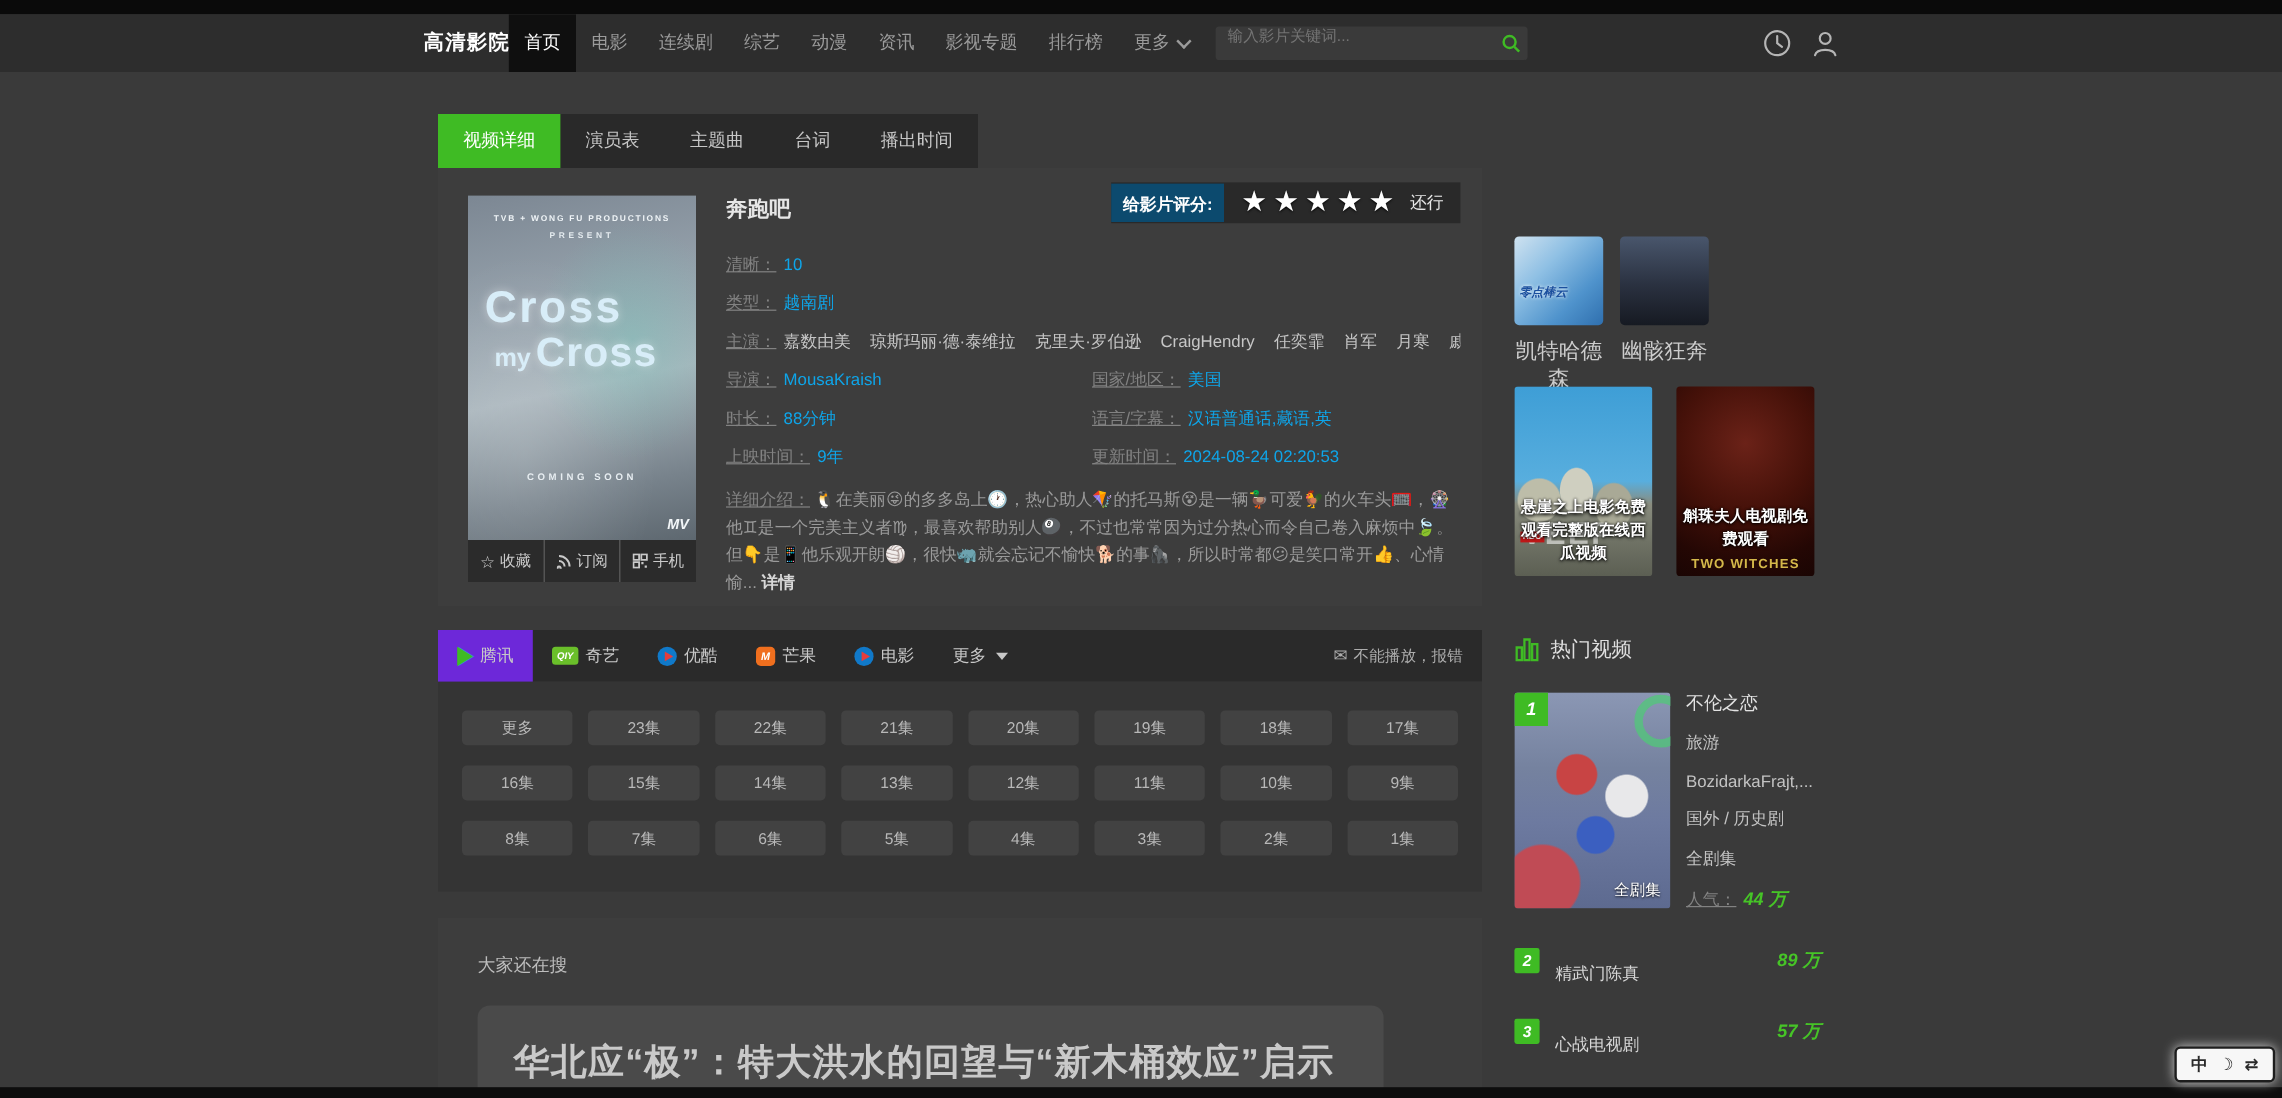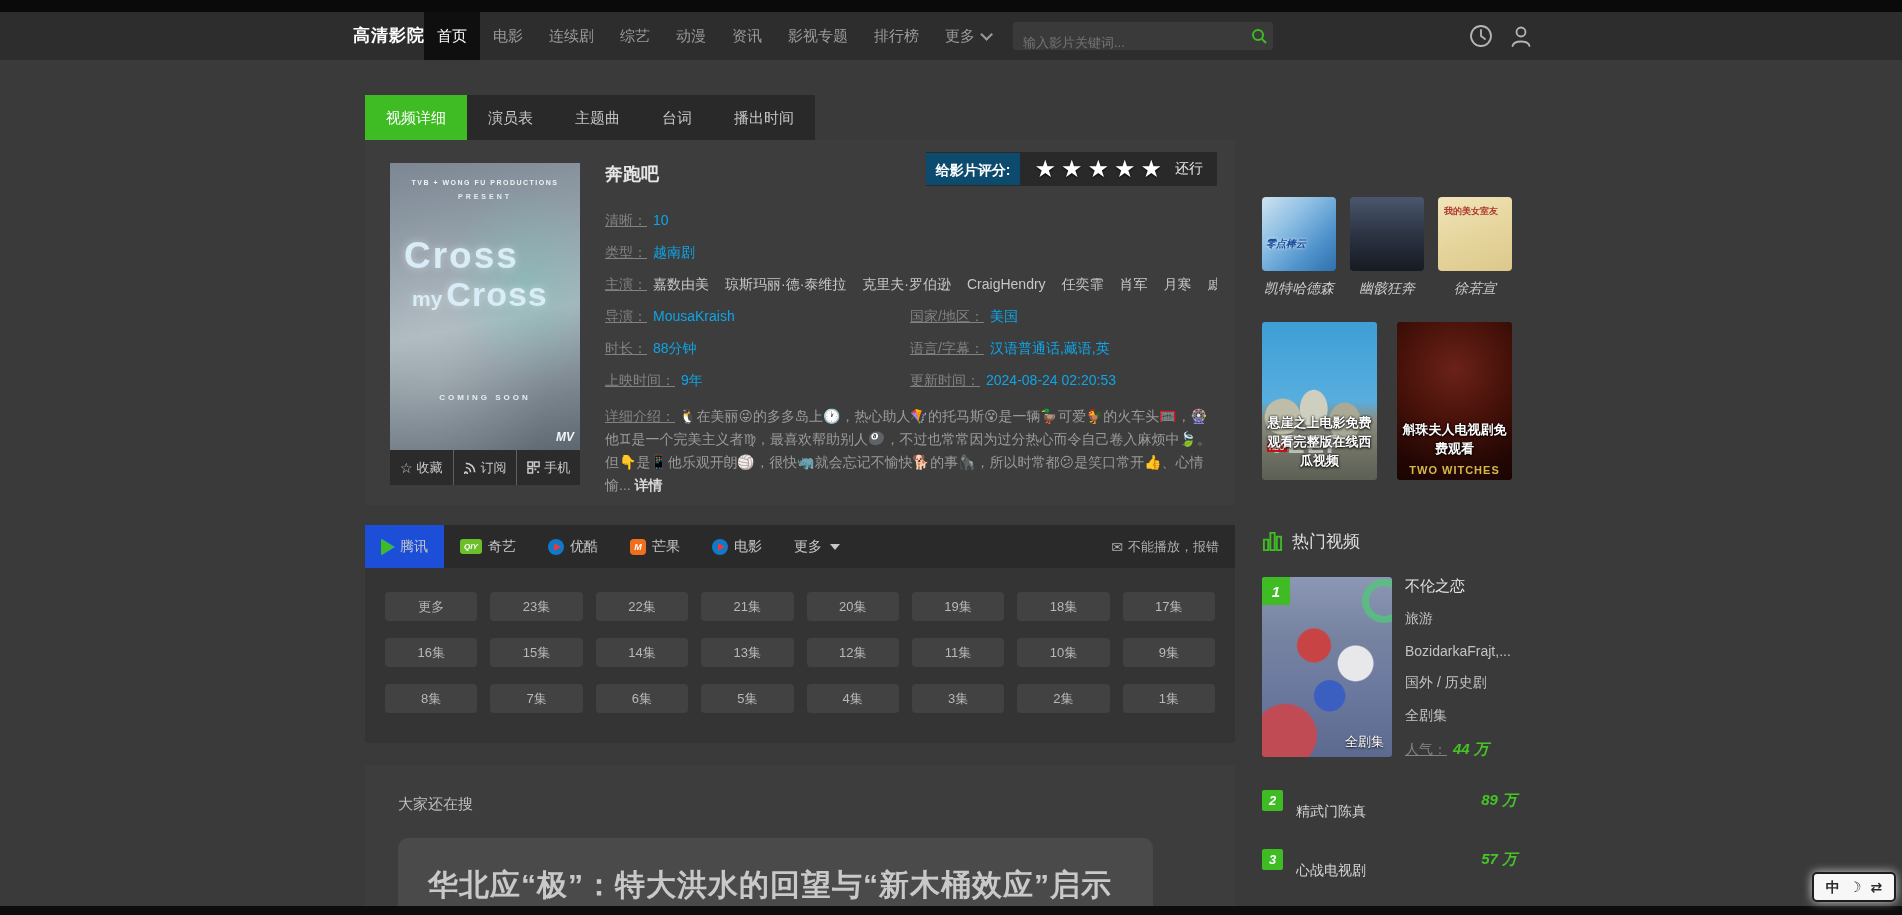--- a/index.html
+++ b/index.html
@@ -11,21 +11,21 @@
     color:#c8c8c8; font-size:14px;
   }
   
   .top-strip { position:absolute; left:0; top:0; width:100%; height:12px; background:#0a0a0a; }
   header { position:absolute; left:0; top:12px; width:100%; height:48px; background:#2d2d2d; }
   .logo { position:absolute; left:353px; top:0; height:48px; line-height:48px; color:#fff; font-weight:bold; font-size:17px; letter-spacing:1px; }
   .nav { position:absolute; left:424px; top:0; height:48px; display:flex; }
   .nav-item { height:48px; line-height:48px; padding:0 13px; color:#9b9b9b; font-size:15px; cursor:pointer; display:flex; align-items:center; gap:5px; }
   .nav-item.active { background:#0f0f0f; color:#fff; }
   .chev { width:9px; height:9px; border-right:2px solid #9b9b9b; border-bottom:2px solid #9b9b9b; transform:rotate(45deg) translateY(-3px); display:inline-block; }
-  .search-box { position:absolute; left:1013px; top:10px; width:260px; height:28px; background:#3a3a3a; border-radius:3px; display:flex; align-items:flex-end; }
+  .search-box { position:absolute; left:1013px; top:10px; width:260px; height:28px; background:#3a3a3a; border-radius:3px; display:flex; align-items:flex-start; }
   .search-box input { flex:1; background:transparent; border:none; outline:none; color:#cfcfcf; font-size:13px; padding:0 10px; font-family:inherit; }
   .search-box input::placeholder { color:#747474; }
   .search-btn { width:28px; height:28px; display:flex; align-items:center; justify-content:center; cursor:pointer; }
   .hdr-ico { position:absolute; top:11px; width:26px; height:26px; cursor:pointer; }
   .hdr-ico.clock { left:1468px; }
   .hdr-ico.user  { left:1508px; }
 
   
   .tabs { position:absolute; left:365px; top:95px; height:45px; display:flex; background:#292929; }
   .tab { height:45px; line-height:45px; padding:0 21px; color:#c6c6c6; font-size:15px; cursor:pointer; }
@@ -64,21 +64,21 @@
   .cast { display:flex; gap:16px; flex-wrap:nowrap; overflow:hidden; }
   .cast span { color:#c6c6c6; cursor:pointer; white-space:nowrap; }
   .intro { line-height:23px; color:#9a9a9a; }
   .intro .lab { margin-right:4px; }
   .intro-more { color:#d8d8d8; font-weight:bold; cursor:pointer; }
 
   
   .player-panel { position:absolute; left:365px; top:525px; width:870px; }
   .src-bar { height:43px; background:#2a2a2a; display:flex; align-items:center; }
   .src-tab { height:43px; display:flex; align-items:center; gap:6px; padding:0 16px; color:#c8c8c8; font-size:14px; cursor:pointer; }
-  .src-tab.active { background:#1d4ed8;justify-content:center; }
+  .src-tab.active { background:#6d28d9;justify-content:center; }
   .report { margin-left:auto; padding-right:16px; color:#adadad; font-size:13px; display:flex; align-items:center; gap:5px; cursor:pointer; }
   .episodes { background:#343434; padding:24px 20px 30px 20px; display:grid; grid-template-columns:repeat(8,1fr); gap:17px 13px; }
   .ep { height:29px; line-height:29px; background:#424242; border-radius:4px; text-align:center; color:#b8b8b8; font-size:13px; cursor:pointer; }
   
   .slogo { display:inline-flex; align-items:center; justify-content:center; }
   .slogo.tencent { width:0; height:0; border-top:8px solid transparent; border-bottom:8px solid transparent; border-left:13px solid #3fbb24; filter:drop-shadow(1px 0 0 #2f9fd8); }
   .slogo.iqiyi { width:22px; height:15px; background:#6abf2a; border-radius:3px; color:#fff; font-size:8px; font-weight:bold; }
   .slogo.youku, .slogo.movie { width:16px; height:16px; border-radius:50%; background:#1079c9; position:relative; }
   .slogo.youku::after, .slogo.movie::after { content:""; position:absolute; left:6px; top:4px; border-top:4px solid transparent; border-bottom:4px solid transparent; border-left:7px solid #e83c3c; }
   .slogo.mango { width:16px; height:16px; background:#f06f1e; border-radius:4px; color:#fff; font-size:9px; font-weight:bold; }
@@ -93,21 +93,21 @@
 
   
   .stars-row { position:absolute; left:1262px; top:197px; display:flex; gap:14px; }
   .star-item { width:74px; text-align:center; cursor:pointer; }
   .star-thumb { width:74px; height:74px; border-radius:4px; overflow:hidden; position:relative; }
   .star-thumb.t1 { background:linear-gradient(135deg,#cfe2f0 0%,#8fc0e4 35%,#4f93cc 70%,#2f6fae 100%); }
   .star-thumb.t1 .pt { position:absolute; top:40px; left:4px; font-size:10px; font-weight:bold; font-style:italic; color:#1a4f9e; text-shadow:0 0 3px #fff; }
   .star-thumb.t2 { background:linear-gradient(180deg,#49566c 0%,#2a3140 55%,#161a22 100%); }
   .star-thumb.t3 { background:linear-gradient(160deg,#f0e4ba 0%,#e6d69d 50%,#dcc88c 100%); }
   .star-thumb.t3 .pt { position:absolute; top:8px; left:6px; font-size:9px; font-weight:bold; color:#b03a30; }
-  .star-name { margin-top:9px; font-size:14px; color:#cccccc;font-style:italic; }
+  .star-name { margin-top:9px; font-size:18px; color:#cccccc; }
   .promos { position:absolute; left:1262px; top:322px; display:flex; gap:20px; }
   .promo { width:115px; height:158px; border-radius:3px; overflow:hidden; position:relative; cursor:pointer; }
   .promo.p1 { background:
       radial-gradient(ellipse at 18% 60%, #bdbda9 0 13%, transparent 14%),
       radial-gradient(ellipse at 45% 55%, #cfcfc0 0 15%, transparent 16%),
       radial-gradient(ellipse at 72% 63%, #a9a996 0 13%, transparent 14%),
       linear-gradient(180deg,#3e9ed6 0%,#58aede 50%,#8a8d7f 62%,#6f7265 82%,#5c5f53 100%); }
   .promo.p1 .wm { position:absolute; bottom:20px; left:6px; font-size:26px; font-weight:bold; color:rgba(255,255,255,.55); letter-spacing:2px; }
   .promo.p1 .hbo { position:absolute; bottom:28px; left:5px; background:#c01818; color:#fff; font-size:7px; font-weight:bold; padding:1px 2px; }
   .promo.p2 { background:radial-gradient(circle at 50% 30%, #6b2218 0%, #451109 45%, #240704 80%, #1a0503 100%); }
@@ -362,26 +362,20 @@
   <div class="star-item">
     <div class="star-thumb t1">
         <span class="pt">零点棒云</span>
       </div>
     <div class="star-name">凯特哈德森</div>
   </div>
   <div class="star-item">
     <div class="star-thumb t2"></div>
     <div class="star-name">幽骸狂奔</div>
   </div>
-  <div class="star-item">
-    <div class="star-thumb t3">
-        <span class="pt">我的美女室友</span>
-      </div>
-    <div class="star-name">徐若宣</div>
-  </div>
 </div>
 
 <div class="promos">
   <div class="promo p1">
     <span class="wm">VEEP</span>
     <span class="hbo">HBO</span>
     <div class="promo-text">悬崖之上电影免费观看完整版在线西瓜视频</div>
   </div>
   <div class="promo p2">
     <div class="promo-text">斛珠夫人电视剧免费观看</div>

